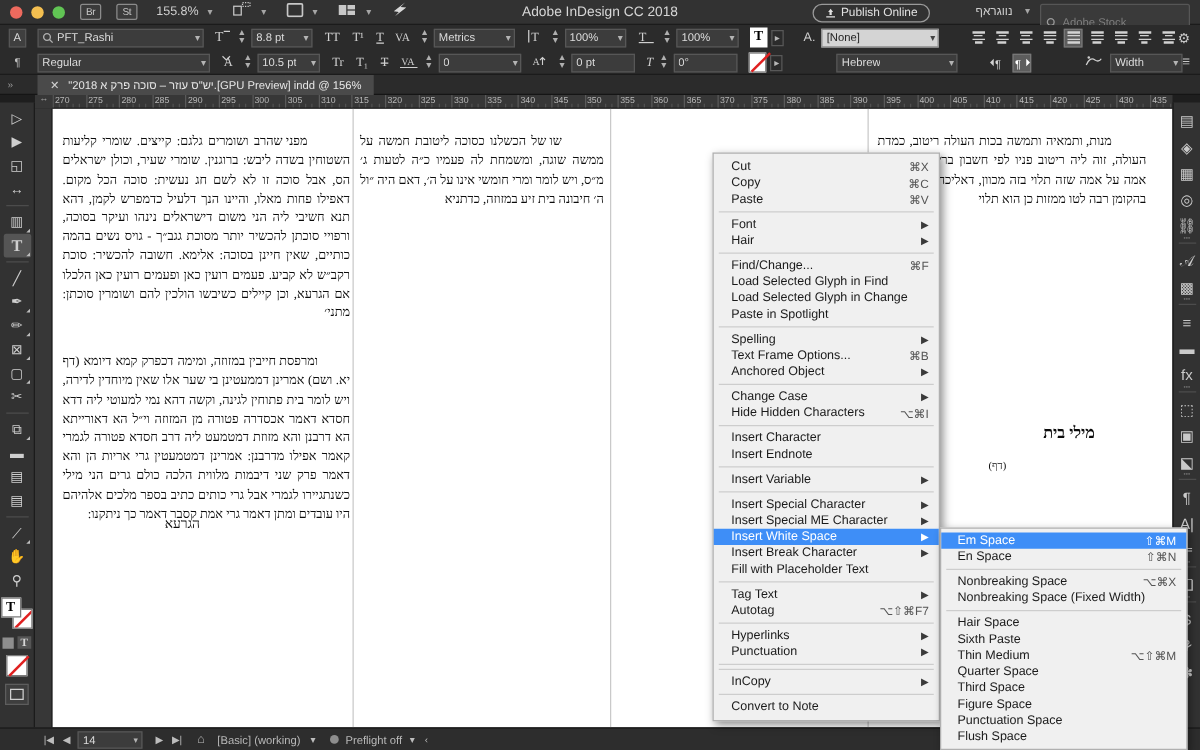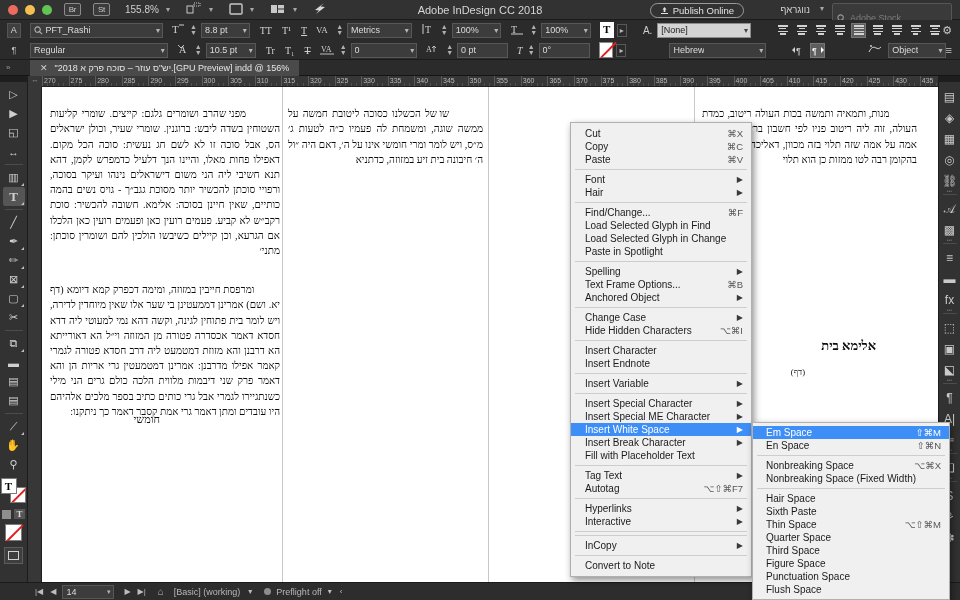--- a/index.html
+++ b/index.html
@@ -513,21 +513,21 @@
         </div>
       </div>
 
       <span class="lbl-ico" style="margin-left:42px;">
         <svg width="16" height="12" viewBox="0 0 16 12">
             <path d="M2 9 q3-7 7-4 q3 2 5-1" fill="none" stroke="#cfcfcf" stroke-width="1"></path>
             <circle cx="4" cy="3" r="1" fill="#cfcfcf"></circle>
           </svg>
       </span>
       <div class="fieldbox" style="width:62px; margin-left:5px;">
-        <span class="v">Object</span>
+        <span class="v">Width</span>
         <span class="fb-caret">▾</span>
       </div>
 
       <span class="gear" style="margin-left:auto; margin-right:8px;">≡</span>
     </div>
   </div>
 
   <div class="tabbar">
     <span class="arrowsmini">»</span>
     <div class="docchip">
@@ -834,32 +834,32 @@
       <div class="colsep" style="left:446px;"></div>
       <div class="colsep" style="left:652px;"></div>
 
       <div class="heb col-left">
         <span>מפני שהרב ושומרים גלגם: קייצים. שומרי קליעות השטוחין בשדה ליבש: ברוגנין. שומרי שעיר, וכולן ישראלים הס, אבל סוכה זו לא לשם חג נעשית: סוכה הכל מקום. דאפילו פחות מאלו, והיינו הנך דלעיל כדמפרש לקמן, דהא תנא חשיבי ליה הני משום דישראלים נינהו ועיקר בסוכה, ורפויי סוכתן להכשיר יותר מסוכת גגב״ך - גויס נשים בהמה כותיים, שאין חיינן בסוכה: אלימא. חשובה להכשיר: סוכת רקב״ש לא קביע. פעמים רועין כאן ופעמים רועין כאן הלכלו אם הגרעא, וכן קיילים כשיבשו הולכין להם ושומרין סוכתן: מתני׳</span>
       </div>
       <div class="heb col-left" style="top:180px; height:160px;">
         <span>ומרפסת חייבין במזוזה, ומימה דכפרק קמא דיומא (דף יא. ושם) אמרינן דממעטינן בי שער אלו שאין מיוחדין לדירה, ויש לומר בית פתוחין לגינה, וקשה דהא נמי למעוטי ליה דדא חסדא דאמר אכסדרה פטורה מן המזוזה וי״ל הא דאורייתא הא דרבנן והא מזוזת דמטמעט ליה דרב חסדא פטורה לגמרי קאמר אפילו מדרבנן: אמרינן דמטמעטין גרי אריות הן והא דאמר פרק שני דיבמות מלווית הלכה כולם גרים הני מילי כשנתגיירו לגמרי אבל גרי כותים כתיב בספר מלכים אלהיהם היו עובדים ומתן דאמר גרי אמת קסבר דאמר כך ניתקנו:</span>
       </div>
       <div class="heb col-left" style="top:310px; left:20px; width:120px; font-size:11px;">
-        <span>חומשי</span>
+        <span>הגרעא</span>
       </div>
 
       <div class="heb col-mid">
         <span>שו של הכשלנו כסוכה ליטובת חמשה על ממשה שוגה, ומשמחת לה פעמיו כ״ה לטעות ג׳ מ״ס, ויש לומר ומרי חומשי אינו על ה׳, דאם היה ״ול ה׳ חיבונה בית זיע במזוזה, כדתניא</span>
       </div>
 
       <div class="heb col-right">
         <span>מנות, ותמאיה ותמשה בכות העולה ריטוב, כמדת העולה, זוה ליה ריטוב פניו לפי חשבון בריטוב פניו של אמה על אמה שזה תלוי בזה מכוון, דאליכה בו ה׳ על ה׳ בהקומן רבה לטו ממזות כן הוא תלוי</span>
       </div>
       <div class="heb bigheb" style="left:700px; top:235px; width:160px;">
-        <span>אלימא בית</span>
+        <span>מילי בית</span>
       </div>
       <div class="heb daf" style="left:700px; top:270px; width:80px;">
         <span>(דף)</span>
       </div>
     </div>
   </div>
 
   <div class="rdock" id="rdock">
       <div class="dicon">▤</div>
       <div class="dicon">◈</div>
@@ -987,21 +987,21 @@
       <div class="mi">
         <span>Autotag</span>
         <span class="sc">⌥⇧⌘F7</span>
       </div>
       <div class="msep"></div>
       <div class="mi">
         <span>Hyperlinks</span>
         <span class="sub">▶</span>
       </div>
       <div class="mi">
-        <span>Interactive</span>
+        <span>Punctuation</span>
         <span class="sub">▶</span>
       </div>
       <div class="msep"></div>
       <div class="msep"></div>
       <div class="mi">
         <span>InCopy</span>
         <span class="sub">▶</span>
       </div>
       <div class="msep"></div>
       <div class="mi">
@@ -1026,21 +1026,21 @@
         <span>Nonbreaking Space (Fixed Width)</span>
       </div>
       <div class="msep"></div>
       <div class="mi">
         <span>Hair Space</span>
       </div>
       <div class="mi">
         <span>Sixth Paste</span>
       </div>
       <div class="mi">
-        <span>Thin Space</span>
+        <span>Thin Medium</span>
         <span class="sc">⌥⇧⌘M</span>
       </div>
       <div class="mi">
         <span>Quarter Space</span>
       </div>
       <div class="mi">
         <span>Third Space</span>
       </div>
       <div class="mi">
         <span>Figure Space</span>

